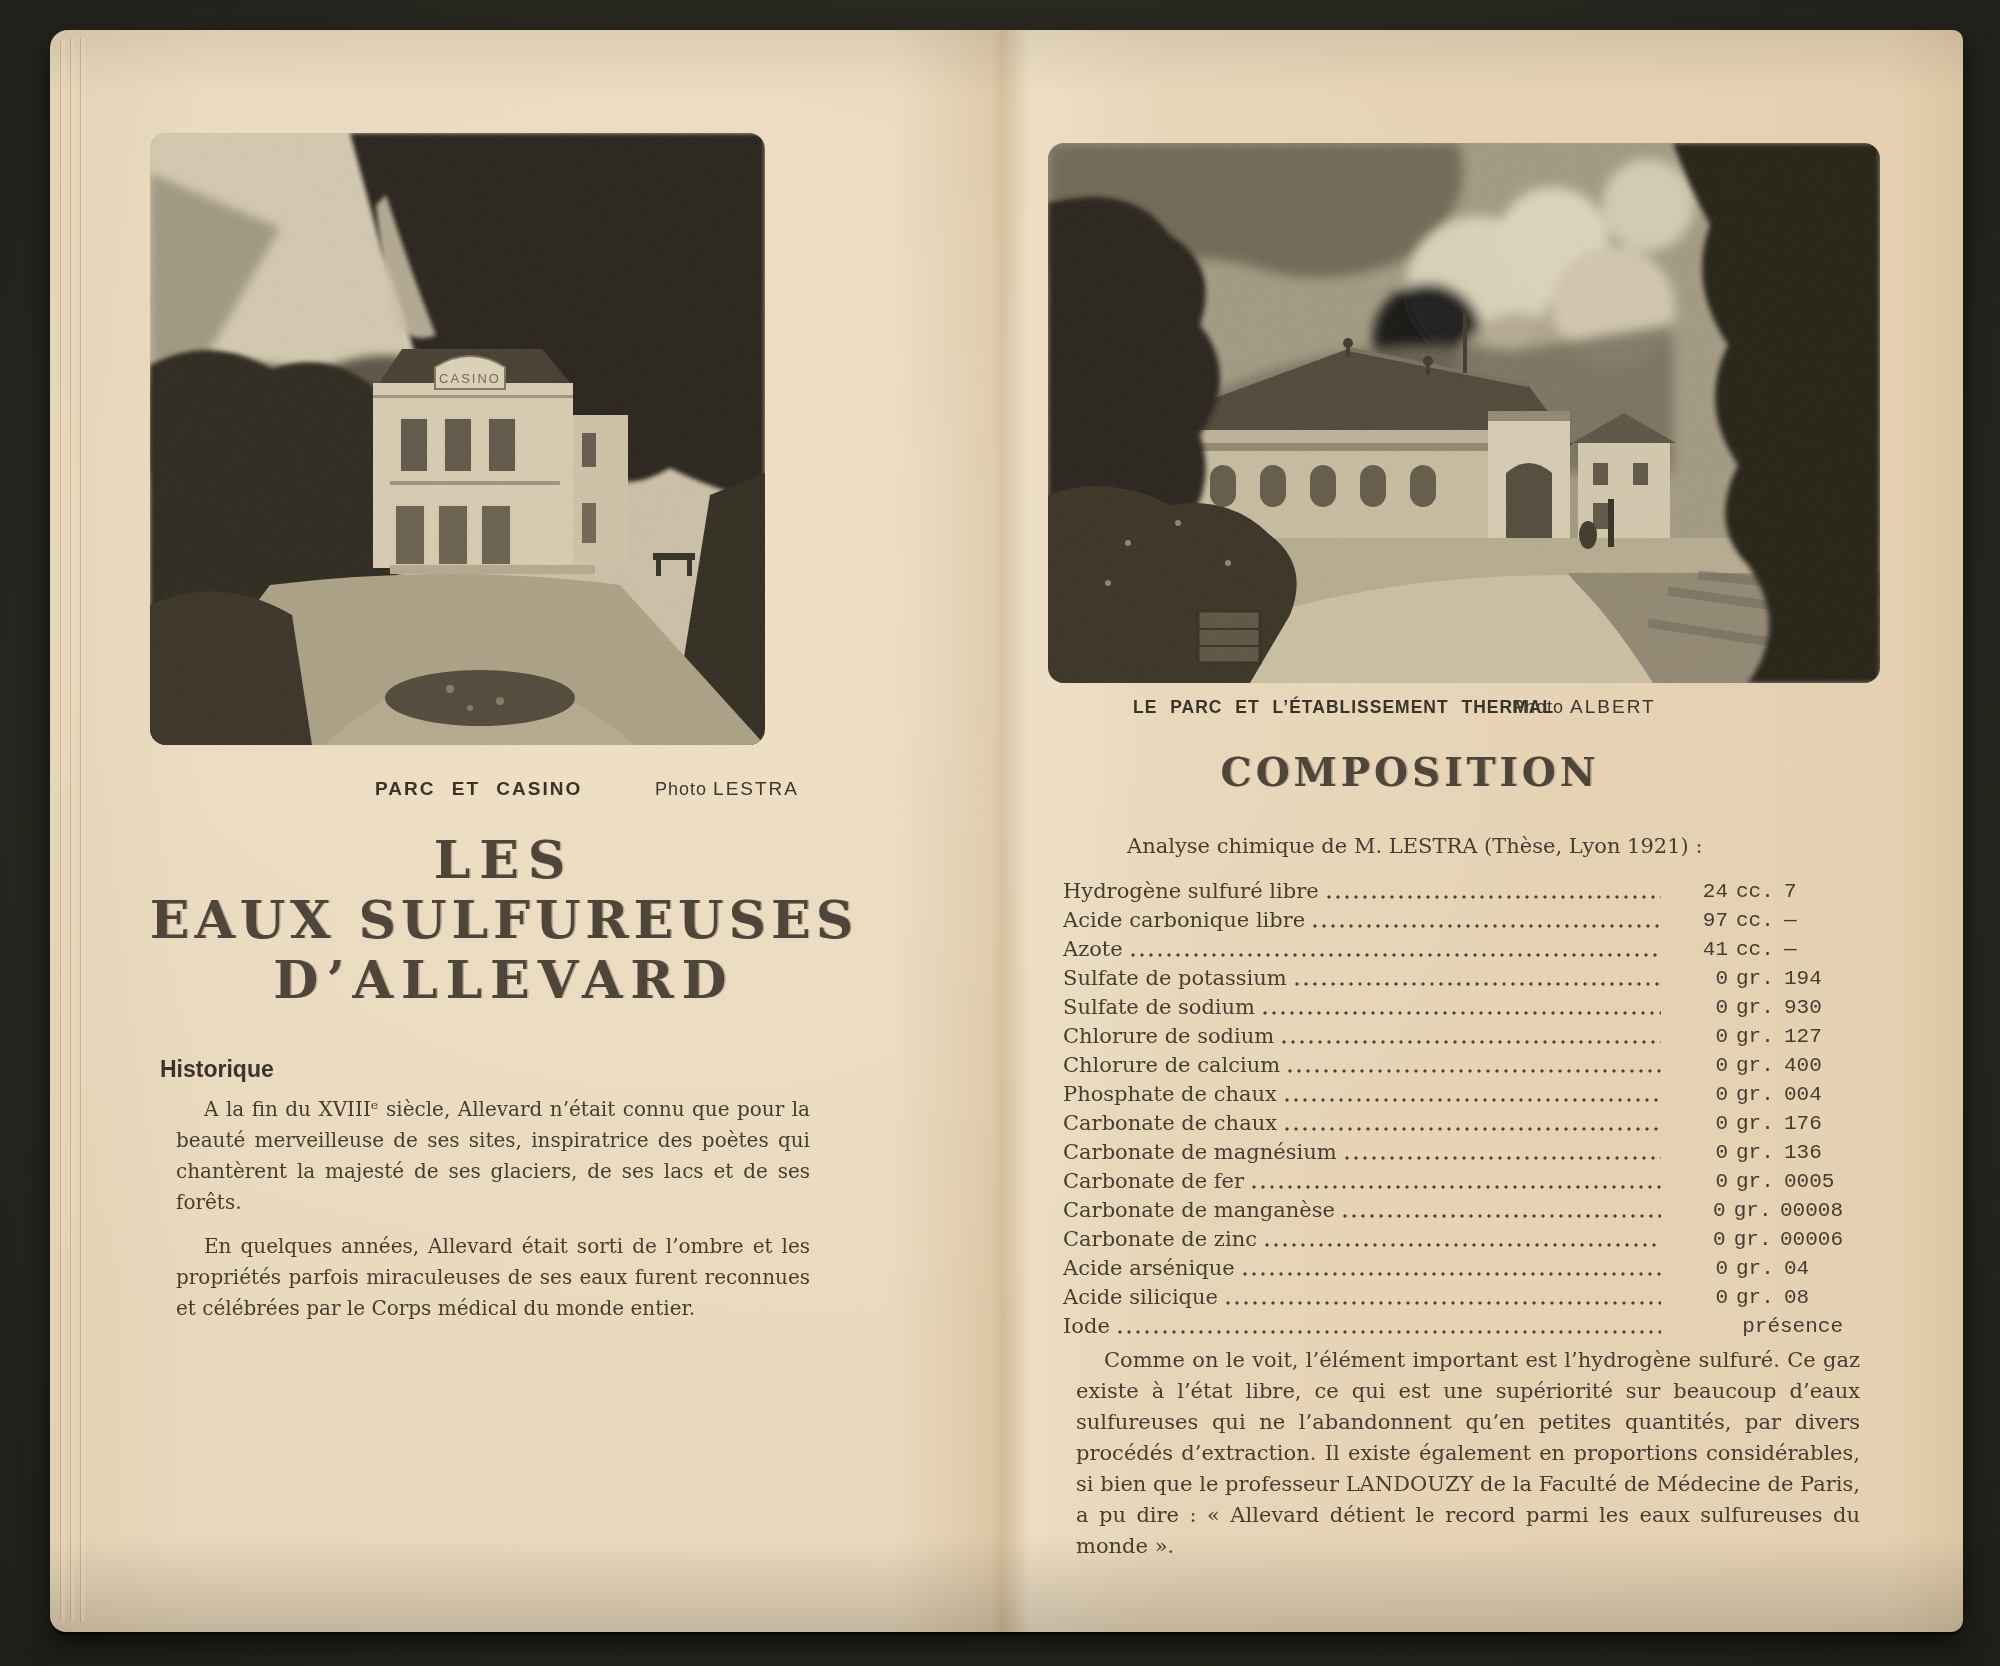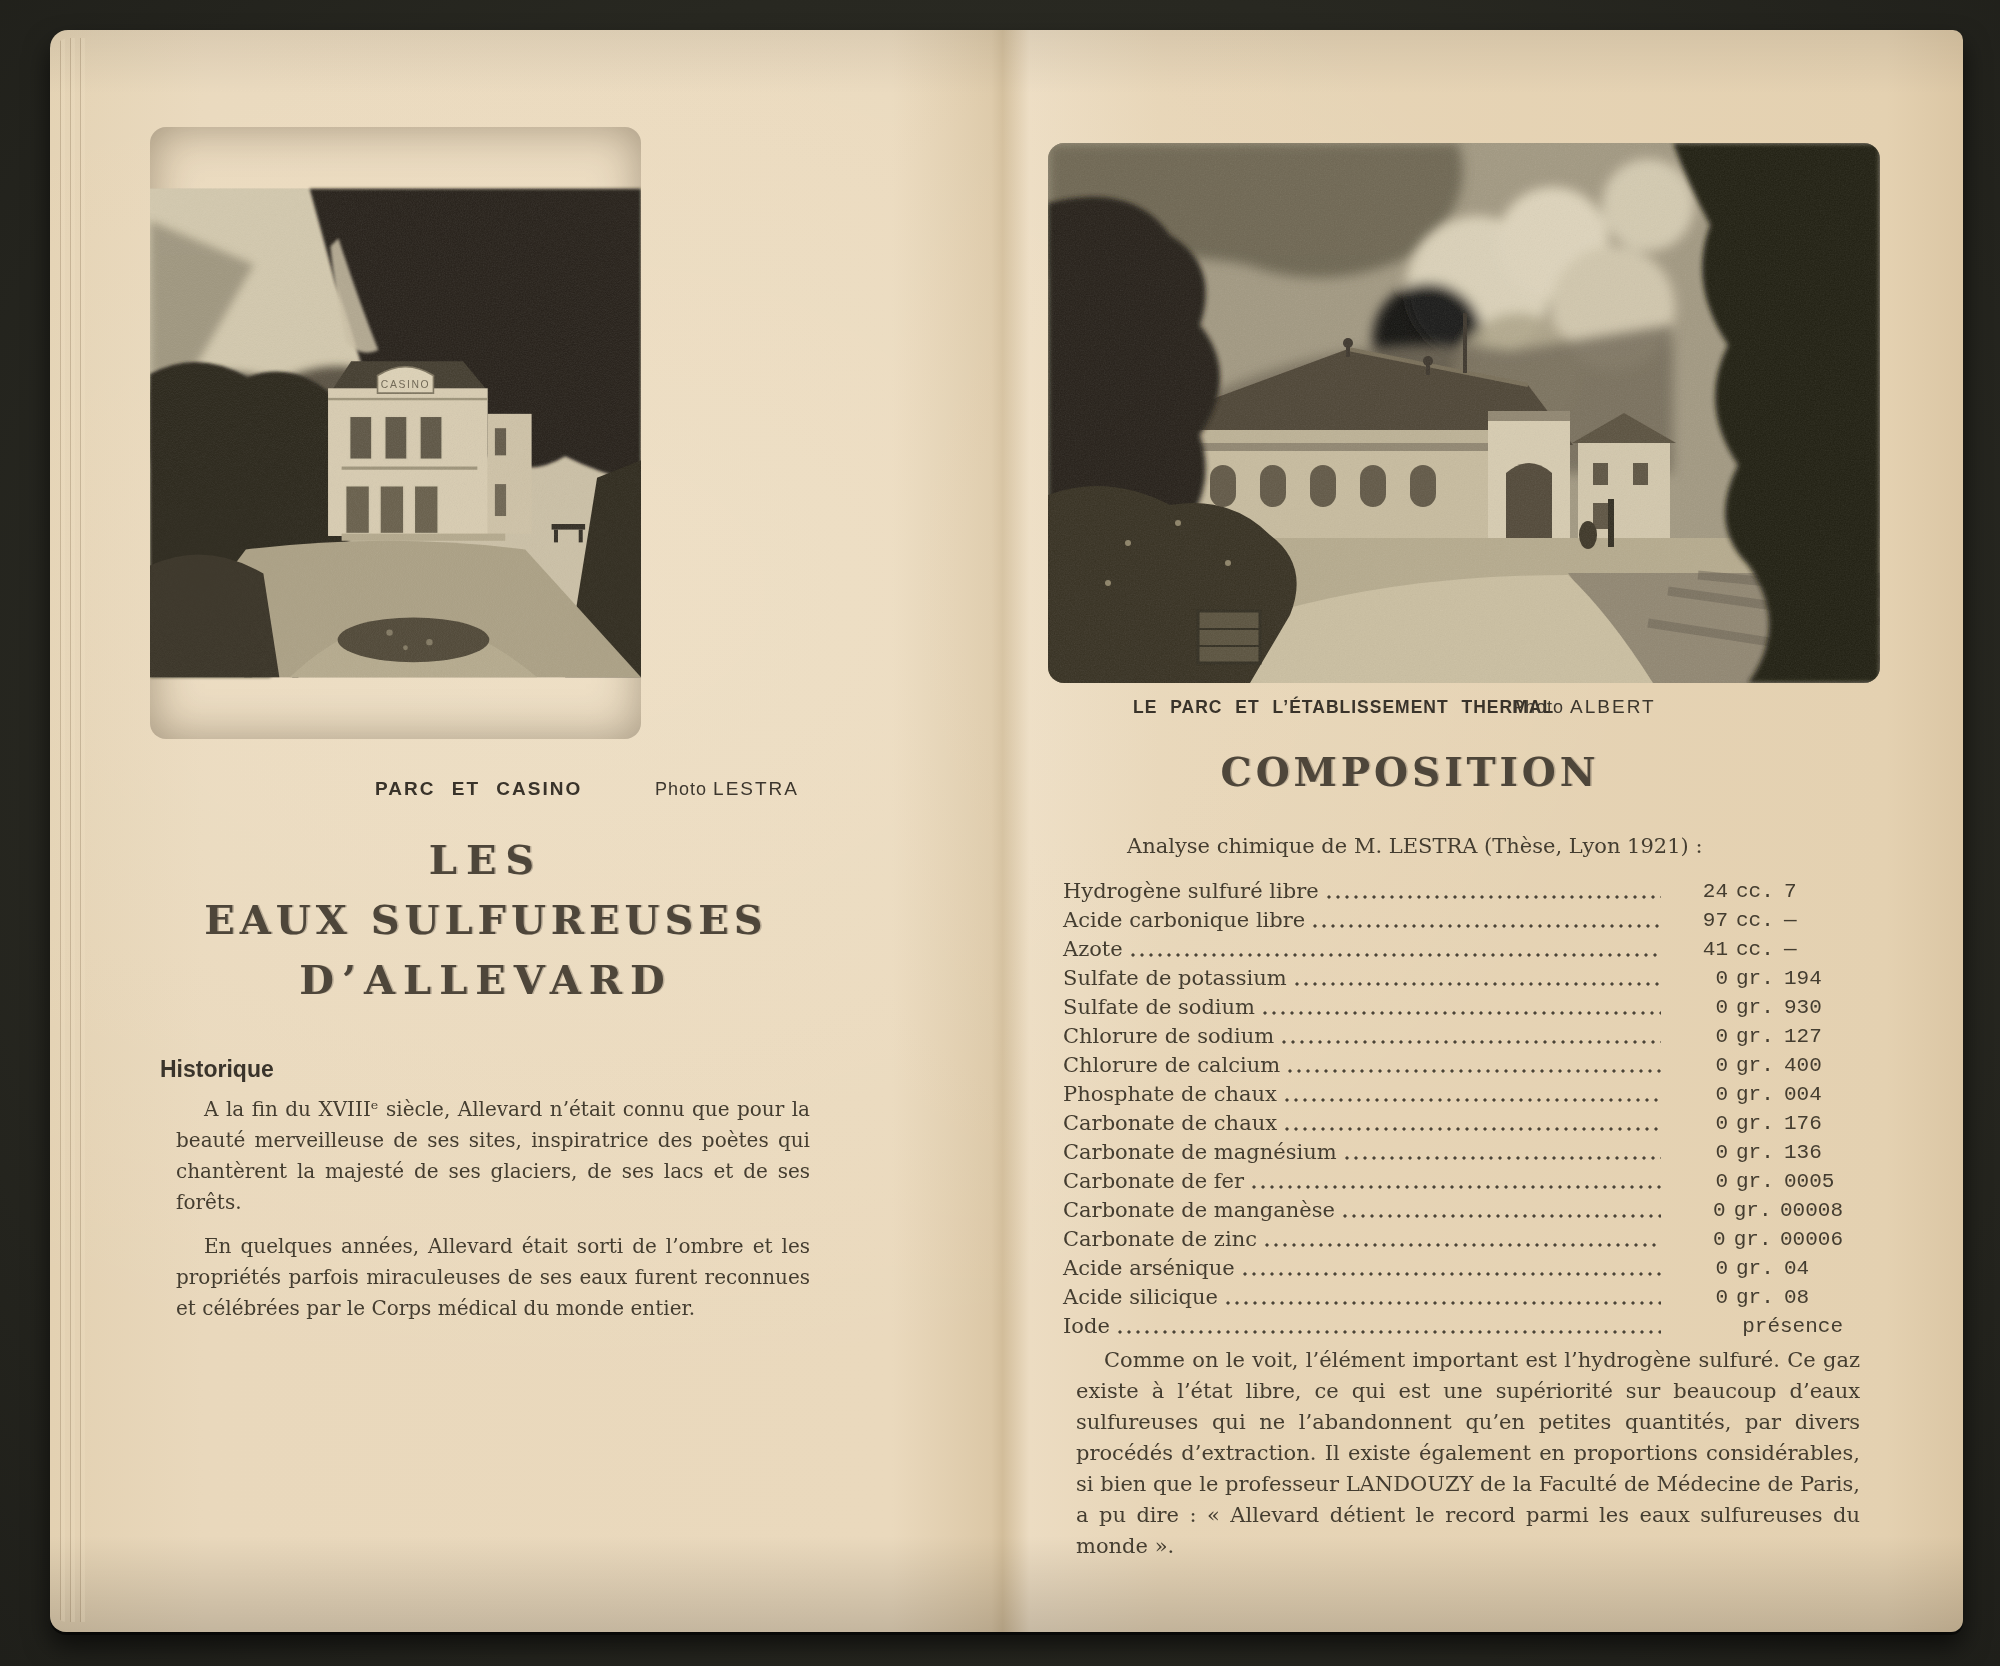--- a/index.html
+++ b/index.html
@@ -26,40 +26,40 @@
   .page{position:absolute;top:0;height:1602px;}
   .page-left{left:0;width:950px;}
   .page-right{left:950px;width:963px;}
 
   .photo{
     position:absolute;border-radius:16px;overflow:hidden;
     box-shadow:inset 0 0 46px rgba(45,32,14,.38);
     filter:contrast(.97) sepia(.12);
   }
   .photo svg{display:block;width:100%;height:100%;}
-  .photo-left{left:100px;top:97px;width:491px;height:612px;text-align:center;}
+  .photo-left{left:100px;top:103px;width:615px;height:612px;text-align:center;}
   .photo-right{left:48px;top:113px;width:832px;height:540px;}
 
   .caption{
     position:absolute;font-family:"Liberation Sans", sans-serif;font-weight:bold;
     color:#39332a;letter-spacing:2px;word-spacing:9px;font-size:19px;white-space:nowrap;
   }
   .credit{
     position:absolute;font-family:"Liberation Sans", sans-serif;
     color:#3d372e;font-size:18px;letter-spacing:1px;white-space:nowrap;
   }
   .credit .credit-name{font-size:19px;letter-spacing:2px;}
   .caption-right{letter-spacing:1px;word-spacing:7px;font-size:17.5px;}
 
   .deco-title{
     position:absolute;text-align:center;color:#4e463a;font-weight:bold;
     font-family:"DejaVu Serif", serif;
     text-shadow:1.5px 0 0 rgba(78,70,58,.30);
   }
-  .title-left{left:46px;top:800px;width:780px;line-height:60px;font-size:40px;text-align:center;}
+  .title-left{left:64px;top:800px;width:780px;line-height:60px;font-size:52px;text-align:center;}
   .title-left .t1{letter-spacing:9px;}
   .title-left .t2{letter-spacing:5px;}
   .title-left .t3{letter-spacing:8px;}
   .title-right{left:100px;top:719px;width:620px;font-size:39px;letter-spacing:4px;line-height:46px;}
 
   .section-heading{
     position:absolute;left:110px;top:1026px;
     font-family:"Liberation Sans", sans-serif;font-weight:bold;font-size:23px;color:#3a342b;
   }
   .body-col{position:absolute;color:#443d30;}

